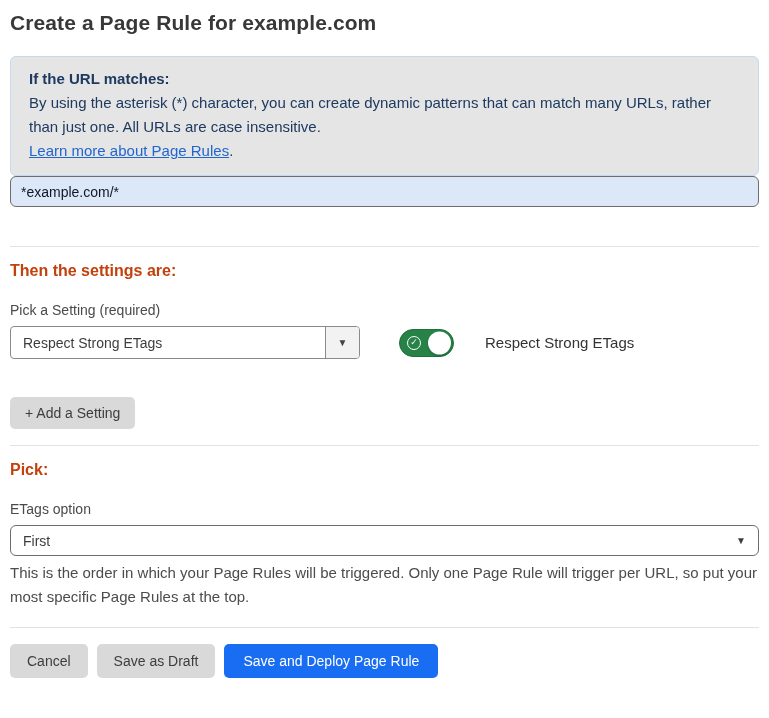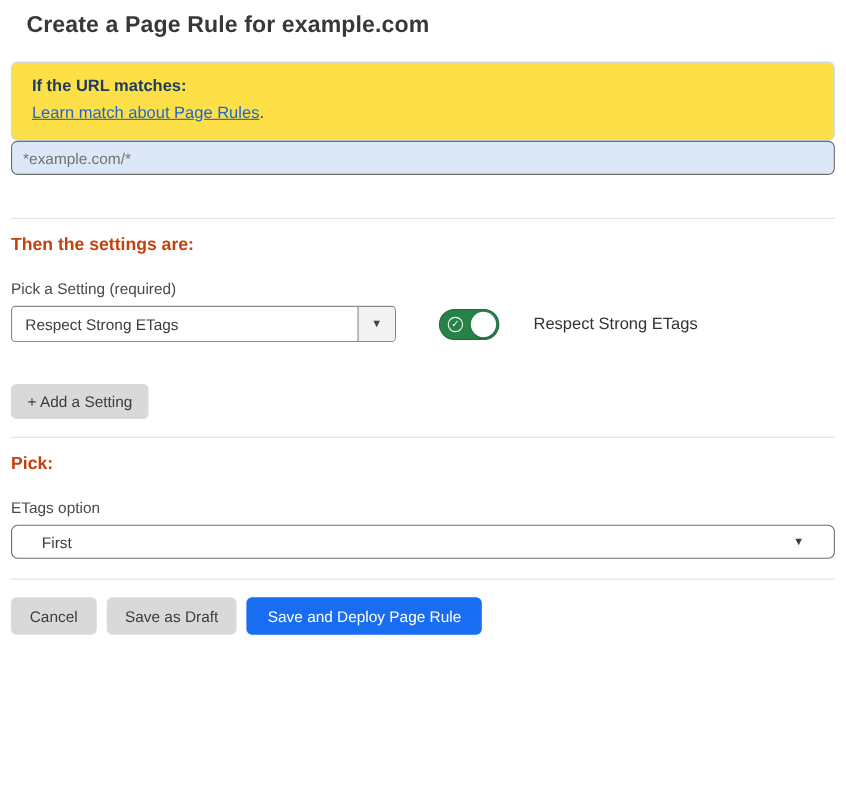--- a/index.html
+++ b/index.html
@@ -10,27 +10,27 @@
     font-family: "Liberation Sans", sans-serif;
     color: #3d3d3d;
     overflow: hidden;
   }
   .container { padding: 8px 10px 10px 10px; }
 
   .page-title {
     font-size: 21px;
     font-weight: 700;
     color: #383838;
-    margin: 3px 0 21px 14px;
+    margin: 3px 0 21px 0;
     letter-spacing: 0.1px;
   }
 
   
   .info-box {
-    background: #fde047;
+    background: #e5e5e5;
     border: 1px solid #c3daf1;
     border-radius: 6px;
     padding: 10px 18px 12px 18px;
     color: #1e3a60;
     font-size: 15px;
     line-height: 24px;
   }
   .info-box .info-heading { font-weight: 700; }
   .info-box a.info-link {
     color: #2166cf;
@@ -49,21 +49,21 @@
 
   
   .url-input {
     width: 100%;
     height: 31px;
     background: #dce8f8;
     border: 1px solid #6e6e6e;
     border-radius: 6px;
     padding: 0 10px;
     font-size: 14px;
-    color: #737373;
+    color: #0f172a;
     font-family: "Liberation Sans", sans-serif;
     outline: none;
   }
 
   .divider {
     border: none;
     border-top: 1px solid #e2e2e2;
     height: 0;
     margin: 0;
   }
@@ -178,21 +178,21 @@
   .order-select {
     margin-top: 8px;
     width: 100%;
     height: 31px;
     border: 1px solid #6e6e6e;
     border-radius: 6px;
     background: #ffffff;
     display: flex;
     align-items: center;
     justify-content: space-between;
-    padding: 0 27px;
+    padding: 0 12px;
     font-size: 14px;
     color: #3d3d3d;
     cursor: pointer;
   }
   .order-select .order-arrow {
     font-size: 10px;
     color: #3d3d3d;
   }
 
   .help-text {
@@ -222,21 +222,22 @@
 </style>
 </head>
 <body>
 
 <div class="container">
 
   <h1 class="page-title">Create a Page Rule for example.com</h1>
 
   <div class="info-box">
     <div class="info-heading">If the URL matches:</div>
-    <div><a class="info-link">Learn match about Page Rules</a><span class="info-link-suffix">.</span></div>
+    <div><span>By using the asterisk (*) character, you can create dynamic patterns that can match many URLs, rather than just one. All URLs are case insensitive.</span></div>
+    <div><a class="info-link">Learn more about Page Rules</a><span class="info-link-suffix">.</span></div>
   </div>
 
   <input class="url-input" type="text" value="*example.com/*" style="">
 
   <hr class="divider divider-1">
 
   <h2 class="section-heading">Then the settings are:</h2>
 
   <div class="field-label">Pick a Setting (required)</div>
 
@@ -260,20 +261,21 @@
 
   <h2 class="section-heading">Pick:</h2>
 
   <div class="field-label">ETags option</div>
 
   <div class="order-select">
     <span>First</span>
     <span class="order-arrow">▼</span>
   </div>
 
+  <div class="help-text">This is the order in which your Page Rules will be triggered. Only one Page Rule will trigger per URL, so put your most specific Page Rules at the top.</div>
 
   <hr class="divider divider-3">
 
   <div class="footer-row">
     <button class="btn btn-gray">Cancel</button>
     <button class="btn btn-gray">Save as Draft</button>
     <button class="btn btn-blue">Save and Deploy Page Rule</button>
   </div>
 
 </div>

